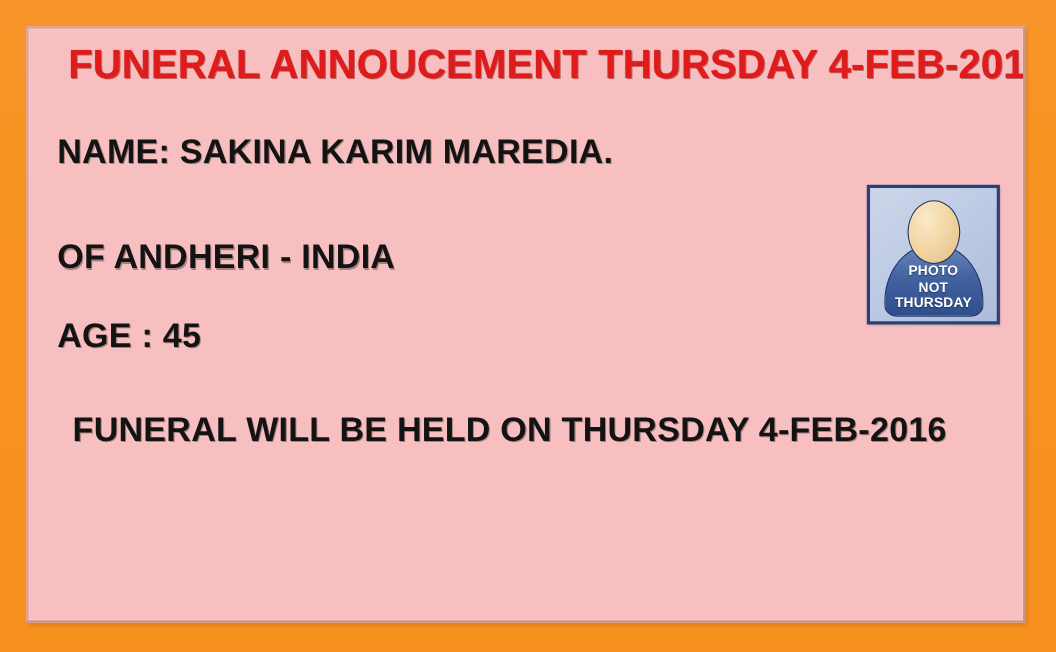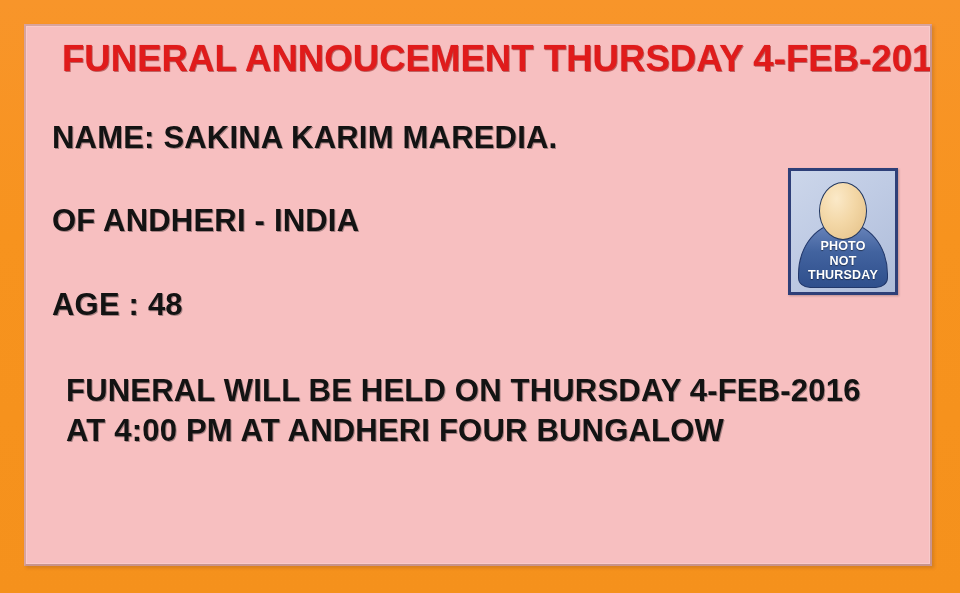--- a/index.html
+++ b/index.html
@@ -74,37 +74,37 @@
     font-family: "Liberation Sans Narrow", "Liberation Sans", sans-serif;
     font-size: 31px;
     font-weight: bold;
     line-height: 1.0;
     letter-spacing: 0.2px;
     white-space: nowrap;
     text-shadow: 1px 1px 0 rgba(0,0,0,0.32);
   }
 
   #line-name      { position: absolute; left: 0; top: 0px; }
-  #line-locality  { position: absolute; left: 0; top: 83px; }
+  #line-locality  { position: absolute; left: 0; top: 96px; }
   #line-age       { position: absolute; left: 0; top: 167px; }
 
   #funeral-details {
     position: absolute;
     left: 0;
     top: 253px;
     margin-left: 14px;
   }
   #funeral-details .body-line { margin-bottom: 9px; }
 
   
   #photo-placeholder {
     position: absolute;
     left: 762px;   
     top: 142px;    
-    width: 110px;
+    width: 121px;
     height: 127px;
     background: #b9c6e0;
     border: 3px solid #2e3f78;
     box-shadow: 1px 1px 2px rgba(60, 40, 40, 0.3);
     overflow: hidden;
   }
 
   #photo-inner {
     position: relative;
     width: 100%;
@@ -164,25 +164,24 @@
   <div id="notice-card">
 
     <h1 id="headline">FUNERAL ANNOUCEMENT THURSDAY 4-FEB-2016</h1>
 
     <div id="notice-body">
 
       <div class="body-line" id="line-name">NAME: SAKINA KARIM MAREDIA.</div>
 
       <div class="body-line" id="line-locality">OF ANDHERI - INDIA</div>
 
-      <div class="body-line" id="line-age">AGE : 48</div>
+      <div class="body-line" id="line-age">AGE : 45</div>
 
       <div id="funeral-details">
         <div class="body-line">FUNERAL WILL BE HELD ON THURSDAY 4-FEB-2016</div>
-        <div class="body-line">AT 4:00 PM AT ANDHERI FOUR BUNGALOW</div>
       </div>
 
     </div>
 
     <div id="photo-placeholder">
       <div id="photo-inner">
         <div id="avatar-body"></div>
         <div id="avatar-head"></div>
         <div id="photo-caption">
           <span>PHOTO</span>

